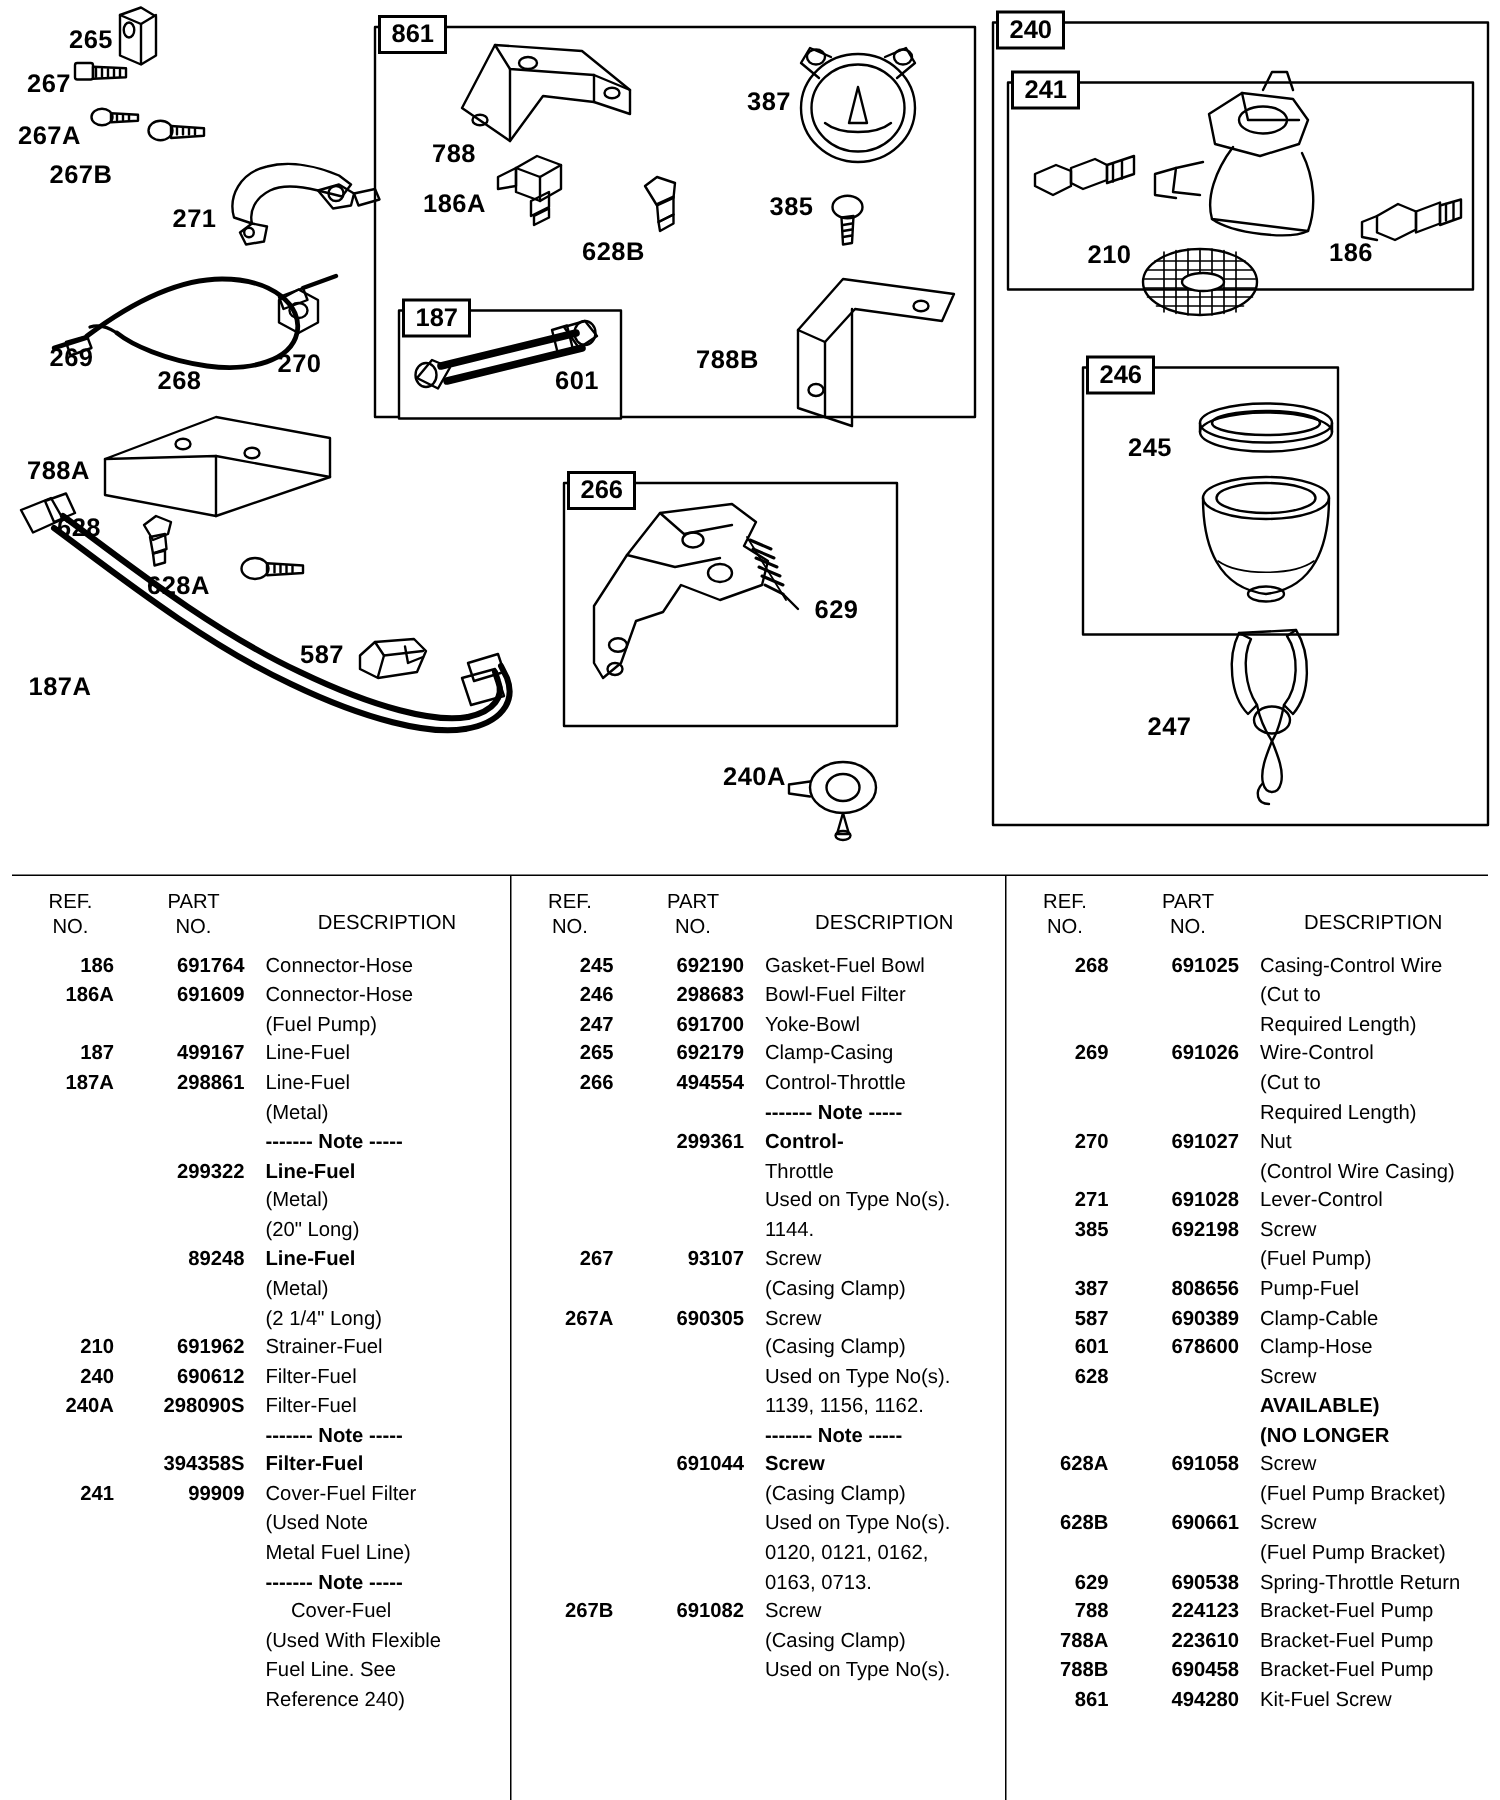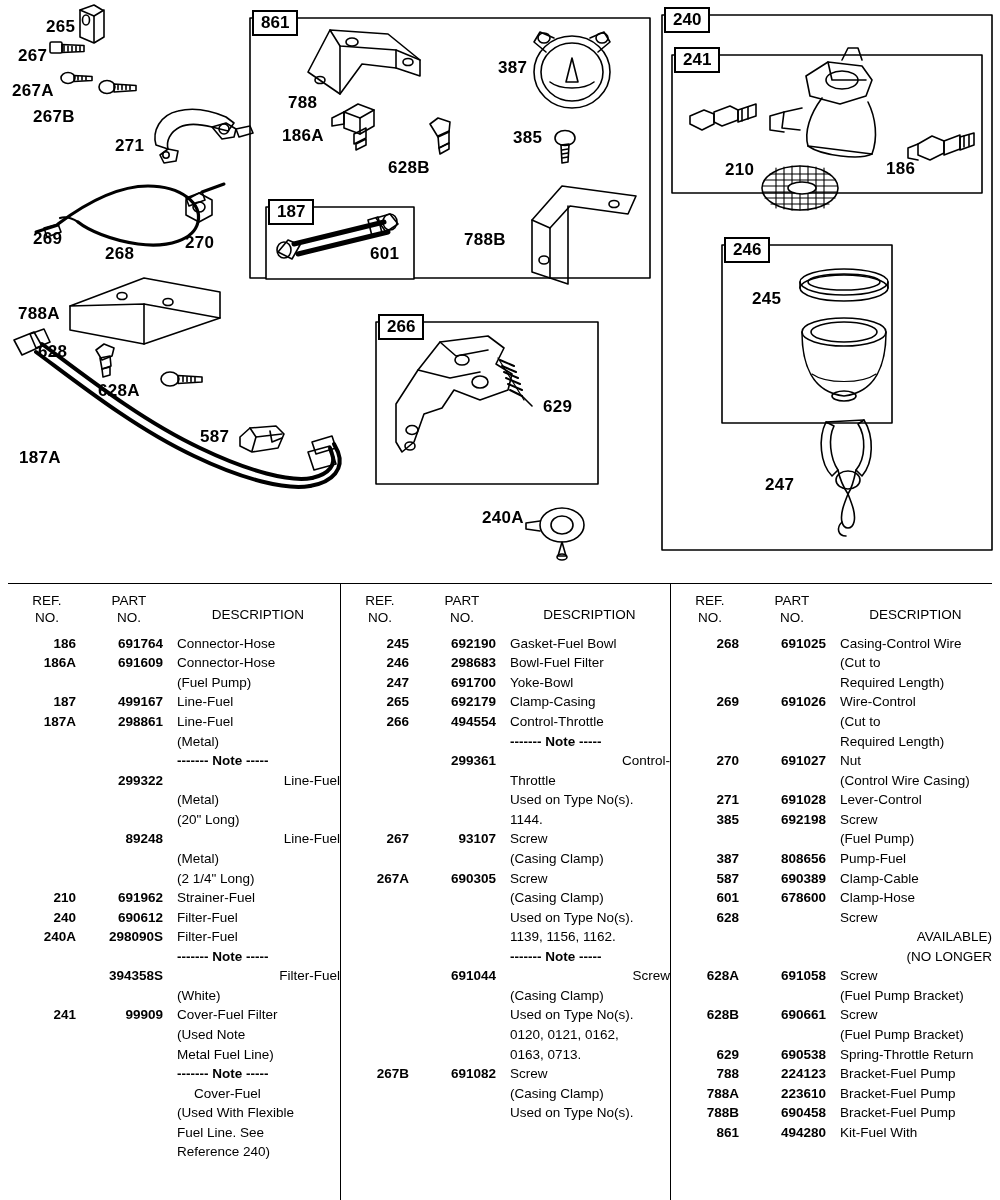--- a/index.html
+++ b/index.html
@@ -99,21 +99,21 @@
     padding-right: 9px;
     box-sizing: border-box;
     font-weight: bold;
   }
   .row .desc {
     flex: 1;
     padding-left: 5px;
     box-sizing: border-box;
   }
   .row.note .desc { font-weight: bold; }
-  .row.bold .desc { font-weight: normal; text-align: right; }
+  .row.bold .desc { font-weight: bold; }
   .row.indent .desc { padding-left: 22px; }
 </style>
 </head>
 <body>
 
 <div class="diagram">
 
   <svg width="1000" height="570" viewBox="0 0 1000 570" fill="none" stroke="#000" stroke-width="1.6" stroke-linejoin="round" stroke-linecap="round">
 
     <rect x="250" y="18" width="400" height="260" fill="#fff"></rect>
@@ -489,25 +489,20 @@
             <div class="ref"></div>
             <div class="part"></div>
             <div class="desc">------- Note -----</div>
           </div>
           <div class="row bold">
             <div class="ref"></div>
             <div class="part">394358S</div>
             <div class="desc">Filter-Fuel</div>
           </div>
           <div class="row">
-            <div class="ref"></div>
-            <div class="part"></div>
-            <div class="desc">(White)</div>
-          </div>
-          <div class="row">
             <div class="ref">241</div>
             <div class="part">99909</div>
             <div class="desc">Cover-Fuel Filter</div>
           </div>
           <div class="row">
             <div class="ref"></div>
             <div class="part"></div>
             <div class="desc">(Used Note</div>
           </div>
           <div class="row">
@@ -822,19 +817,19 @@
             <div class="desc">Bracket-Fuel Pump</div>
           </div>
           <div class="row">
             <div class="ref">788B</div>
             <div class="part">690458</div>
             <div class="desc">Bracket-Fuel Pump</div>
           </div>
           <div class="row">
             <div class="ref">861</div>
             <div class="part">494280</div>
-            <div class="desc">Kit-Fuel With</div>
+            <div class="desc">Kit-Fuel Screw</div>
           </div>
         </div>
     </div>
 
   </div>
 </div>
 
 </body></html>

